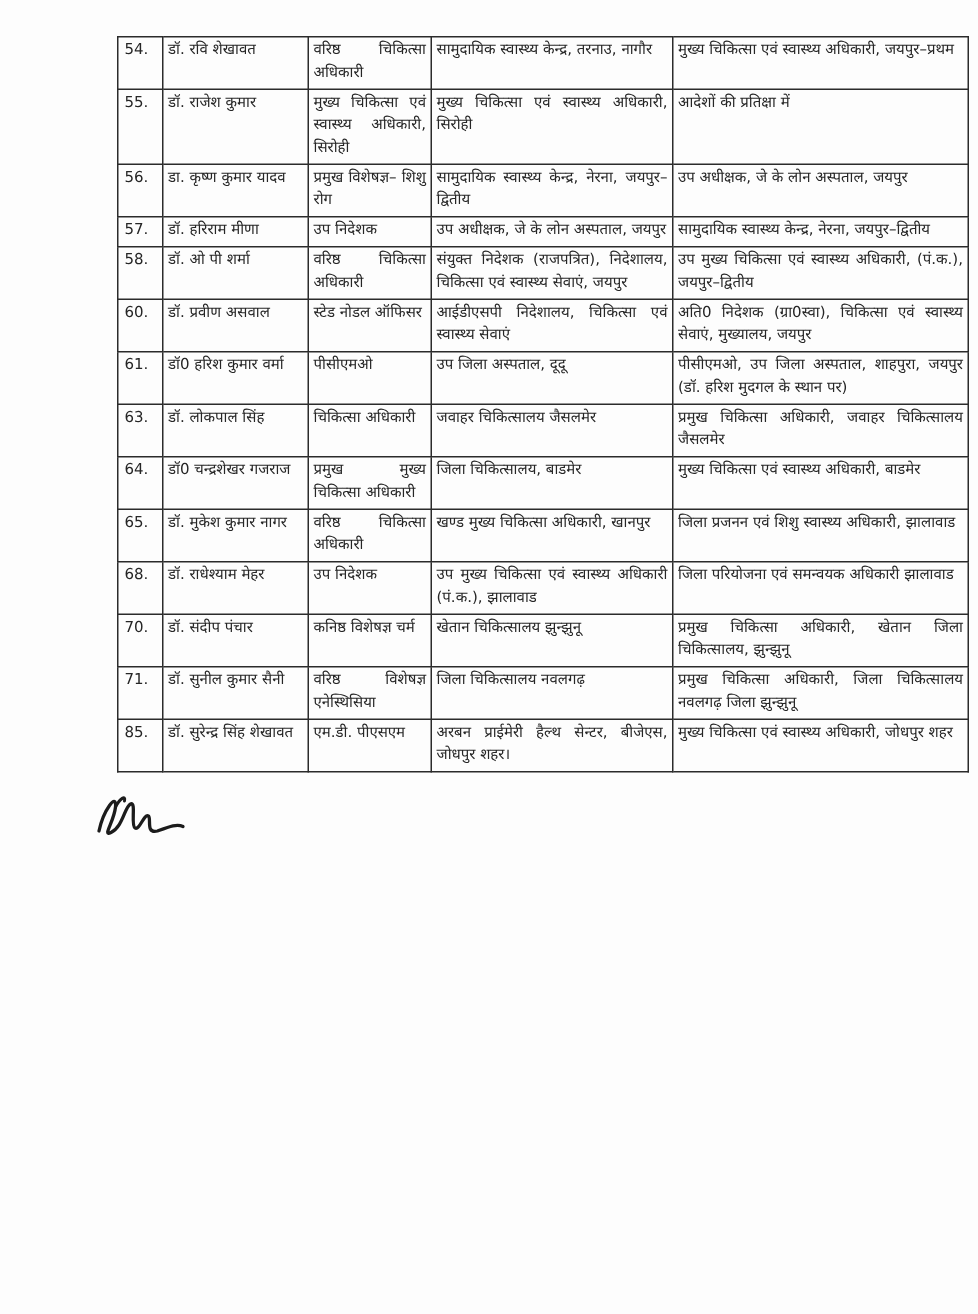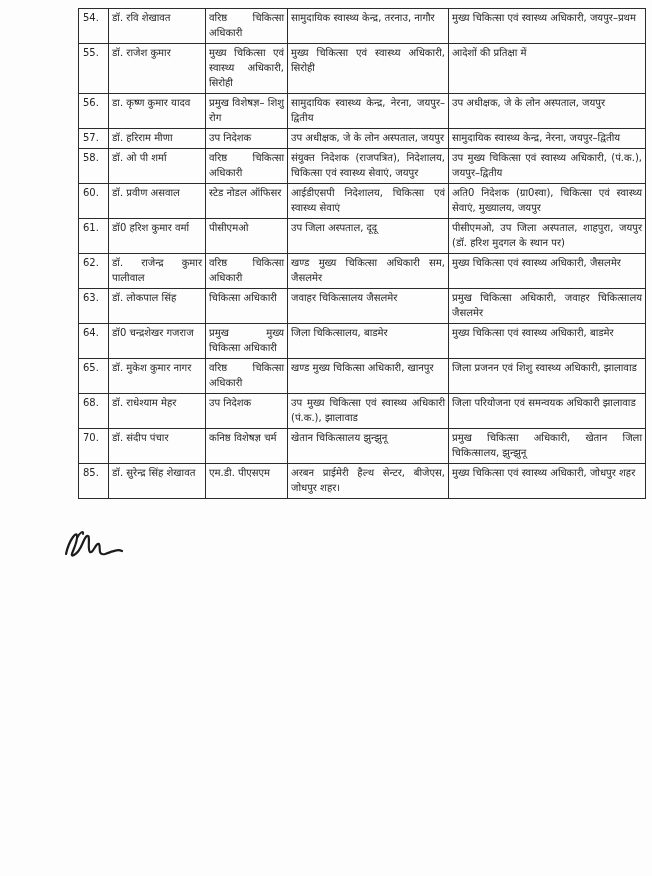--- a/index.html
+++ b/index.html
@@ -9,21 +9,21 @@
     font-family: "DejaVu Sans", sans-serif;
   }
   .page {
     position: relative;
     width: 652px; height: 876px;
     overflow: hidden;
     background: #fdfdfd;
   }
   table.transfer-table {
     position: absolute;
-    left: 78px; top: 8px;
+    left: 78px; top: 24px;
     width: 567px;
     border-collapse: collapse;
     table-layout: fixed;
   }
   table.transfer-table td {
     border: 1px solid #2b2b2b;
     vertical-align: top;
     font-size: 10px;
     line-height: 15px;
     color: #262626;
@@ -99,27 +99,20 @@
       <td>अति0 निदेशक (ग्रा0स्वा), चिकित्सा एवं स्वास्थ्य सेवाएं, मुख्यालय, जयपुर</td>
     </tr>
         <tr>
       <td class="sr">61.</td>
       <td>डॉ0 हरिश कुमार वर्मा</td>
       <td>पीसीएमओ</td>
       <td>उप जिला अस्पताल, दूदू</td>
       <td>पीसीएमओ, उप जिला अस्पताल, शाहपुरा, जयपुर (डॉ. हरिश मुदगल के स्थान पर)</td>
     </tr>
         <tr>
-      <td class="sr">62.</td>
-      <td>डॉ. राजेन्द्र कुमार पालीवाल</td>
-      <td>वरिष्ठ चिकित्सा अधिकारी</td>
-      <td>खण्ड मुख्य चिकित्सा अधिकारी सम, जैसलमेर</td>
-      <td>मुख्य चिकित्सा एवं स्वास्थ्य अधिकारी, जैसलमेर</td>
-    </tr>
-        <tr>
       <td class="sr">63.</td>
       <td>डॉ. लोकपाल सिंह</td>
       <td>चिकित्सा अधिकारी</td>
       <td>जवाहर चिकित्सालय जैसलमेर</td>
       <td>प्रमुख चिकित्सा अधिकारी, जवाहर चिकित्सालय जैसलमेर</td>
     </tr>
         <tr>
       <td class="sr">64.</td>
       <td>डॉ0 चन्द्रशेखर गजराज</td>
       <td>प्रमुख मुख्य चिकित्सा अधिकारी</td>
@@ -141,20 +134,27 @@
       <td>जिला परियोजना एवं समन्वयक अधिकारी झालावाड</td>
     </tr>
         <tr>
       <td class="sr">70.</td>
       <td>डॉ. संदीप पंचार</td>
       <td>कनिष्ठ विशेषज्ञ चर्म</td>
       <td>खेतान चिकित्सालय झुन्झुनू</td>
       <td>प्रमुख चिकित्सा अधिकारी, खेतान जिला चिकित्सालय, झुन्झुनू</td>
     </tr>
         <tr>
+      <td class="sr">71.</td>
+      <td>डॉ. सुनील कुमार सैनी</td>
+      <td>वरिष्ठ विशेषज्ञ एनेस्थिसिया</td>
+      <td>जिला चिकित्सालय नवलगढ़</td>
+      <td>प्रमुख चिकित्सा अधिकारी, जिला चिकित्सालय नवलगढ़ जिला झुन्झुनू</td>
+    </tr>
+        <tr>
       <td class="sr">85.</td>
       <td>डॉ. सुरेन्द्र सिंह शेखावत</td>
       <td>एम.डी. पीएसएम</td>
       <td>अरबन प्राईमेरी हैल्थ सेन्टर, बीजेएस, जोधपुर शहर।</td>
       <td>मुख्य चिकित्सा एवं स्वास्थ्य अधिकारी, जोधपुर शहर</td>
     </tr>
       </tbody>
   </table>
 
   <svg class="signature" viewBox="0 0 70 56" xmlns="http://www.w3.org/2000/svg">

